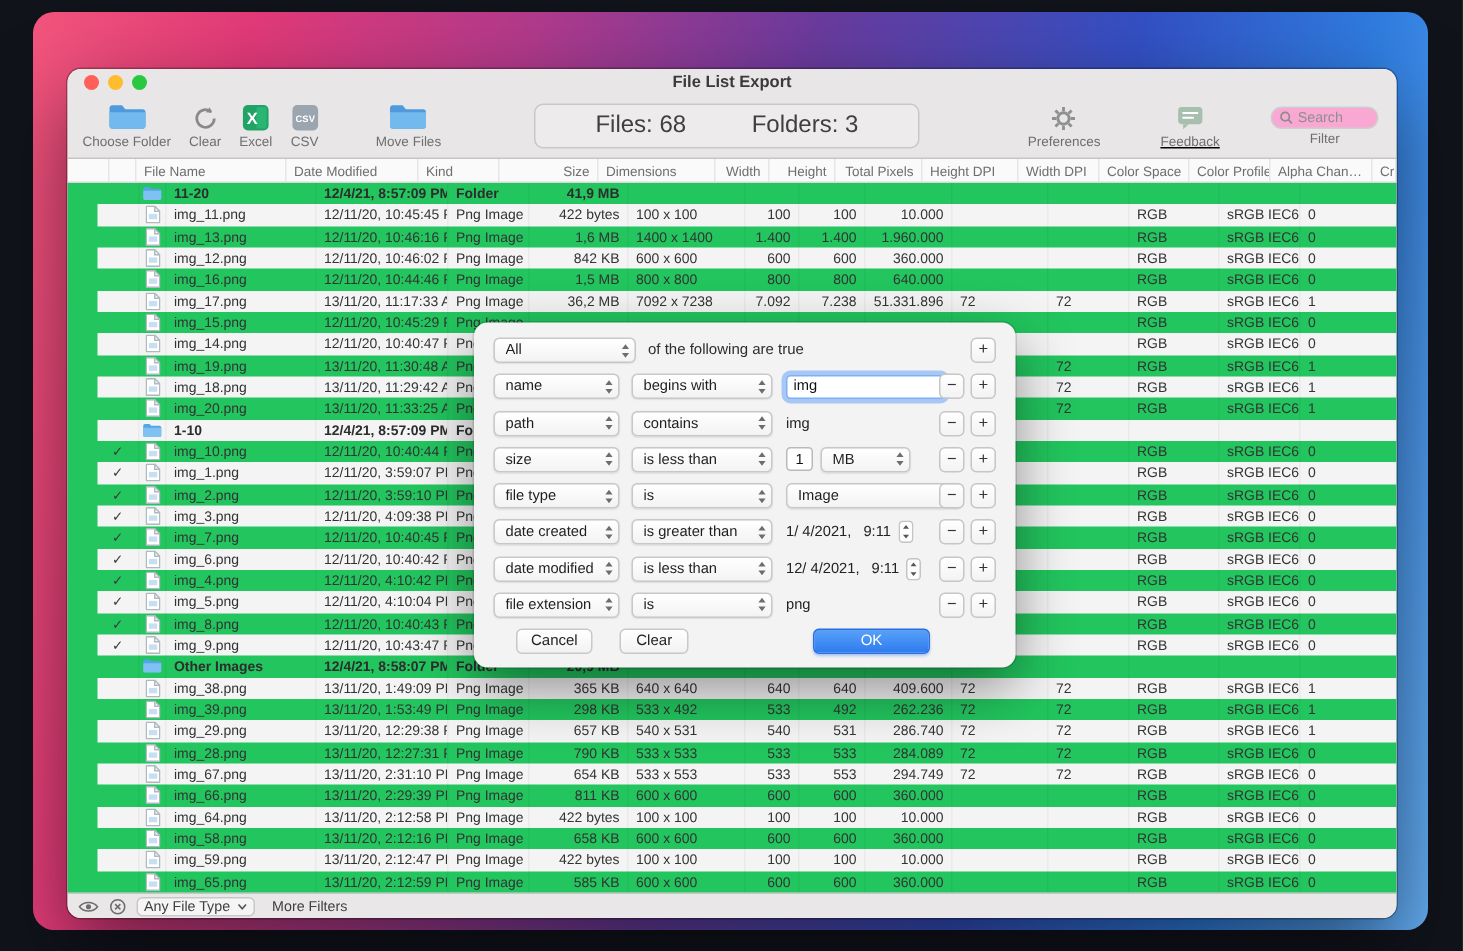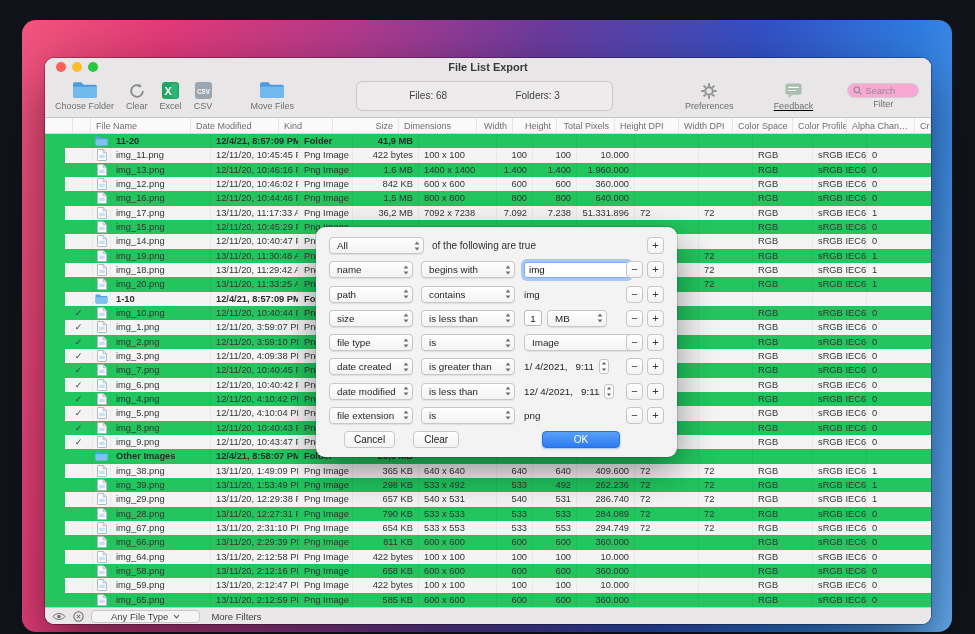--- a/index.html
+++ b/index.html
@@ -1,38 +1,38 @@
 <!DOCTYPE html>
 <html><head>
 <meta charset="utf-8">
 <style>
   html,body{margin:0;padding:0;background:#11131b;}
   *{box-sizing:border-box;}
   .stage{position:relative;width:975px;height:634px;background:#11131b;overflow:hidden;
          font-family:"Liberation Sans",sans-serif;}
-  .wallpaper{position:absolute;left:22px;top:20px;width:930px;height:612px;border-radius:14px;
+  .wallpaper{position:absolute;left:22px;top:8px;width:930px;height:612px;border-radius:14px;
     background:linear-gradient(102deg,#f2557c 0%,#e23a78 14%,#b03a8c 32%,#693b9e 50%,#3350c4 70%,#2f7de0 85%,#66aef2 100%);}
   .window{position:absolute;left:23px;top:38px;width:886px;height:566px;border-radius:9px;background:#fff;
     box-shadow:0 22px 55px rgba(0,0,0,.5),0 0 0 1px rgba(0,0,0,.28);display:flex;flex-direction:column;overflow:hidden;}
 
   
   .titlebar{height:18px;background:#e8e6e7;flex:none;position:relative;display:flex;align-items:center;}
   .lights{display:flex;gap:6px;padding-left:11px;position:relative;z-index:2;}
   .light{width:10px;height:10px;border-radius:50%;}
   .light.red{background:#ff5f57}.light.yellow{background:#febc2e}.light.green{background:#28c840}
   .title{position:absolute;left:0;right:0;text-align:center;font-size:11px;font-weight:700;color:#3a3a3a;}
 
   
   .toolbar{height:42px;background:#e8e6e7;border-bottom:1px solid #c6c4c5;flex:none;display:flex;align-items:center;padding:0 10px 2px 4px;}
   .tb-item{display:flex;flex-direction:column;align-items:center;justify-content:center;gap:1px;padding:0 6px;}
   .tb-icon{height:20px;display:flex;align-items:center;justify-content:center;}
   .tb-label{font-size:9px;color:#6f6f6f;line-height:1;white-space:nowrap;}
   .counts{margin-left:56px;width:257px;height:30px;border:1px solid #c9c7c8;border-radius:6px;background:#edebec;
     display:flex;align-items:center;justify-content:space-around;padding:0 18px;flex:none;}
-  .counts span{font-size:10px;color:#3f3f3f;}
+  .counts span{font-size:16px;color:#3f3f3f;}
   .tb-item.prefs{margin-left:66px;}
   .tb-item.fb{margin-left:28px;text-decoration:underline;}
   .tb-search{margin-left:28px;display:flex;flex-direction:column;align-items:center;justify-content:center;gap:2px;}
   .searchfield{width:72px;height:15px;border-radius:8px;background:#f9a8d4;border:1px solid #cfcdce;display:flex;align-items:center;gap:3px;padding:0 5px;}
   .searchfield input{border:none;outline:none;background:transparent;width:50px;font-size:9.5px;color:#555;font-family:inherit;padding:0;}
   .searchfield input::placeholder{color:#8e8e8e;}
 
   
   .gridcols{display:grid;grid-template-columns:28px 18px 100px 88px 54px 66px 78px 36px 44px 58px 64px 54px 60px 54px 68px 1fr;}
   .thead{height:16px;background:#fafafa;border-bottom:1px solid #d8d8d8;flex:none;}
@@ -43,21 +43,21 @@
   .trow.alt{background:#f4f4f5;}
   .cell{font-size:9.3px;color:#333;padding:0 5px;overflow:hidden;white-space:nowrap;border-right:1px solid rgba(0,0,0,.04);height:100%;display:flex;align-items:center;}
   .cell.r{justify-content:flex-end;}
   .cell.sel{justify-content:center;padding:0;font-size:9px;color:#3c3c3c;}
   .cell.icon{padding:0;justify-content:center;}
   .trow.folder .cell{font-weight:700;color:#2d2d2d;}
 
   
   .statusbar{height:17px;background:#e9e7e8;border-top:1px solid #c6c4c5;flex:none;display:flex;align-items:center;padding:0 7px;gap:7px;}
   .sb-icon{display:flex;align-items:center;}
-  .sb-popup{display:flex;align-items:center;gap:5px;font-size:9.5px;color:#3f3f3f;padding:1px 19px;border:1px solid #c9c7c8;border-radius:4px;background:#f6f5f5;height:13px;}
+  .sb-popup{display:flex;align-items:center;gap:5px;font-size:9.5px;color:#3f3f3f;padding:1px 4px;border:1px solid #c9c7c8;border-radius:4px;background:#f6f5f5;height:13px;}
   .sb-link{font-size:9.5px;color:#3f3f3f;margin-left:4px;}
 
   
   .dialog{position:absolute;left:271px;top:169px;width:361px;height:230px;background:#f4f3f3;border-radius:9px;
     box-shadow:0 14px 38px rgba(0,0,0,.42),0 0 0 1px rgba(0,0,0,.12);padding:10px 13px 9px;z-index:5;
     display:flex;flex-direction:column;justify-content:space-between;}
   .drow{display:flex;align-items:center;height:17px;flex:none;}
   .popup{height:17px;background:linear-gradient(#ffffff,#f3f3f3);border:1px solid #c8c8c8;border-radius:4px;
     display:flex;align-items:center;justify-content:space-between;padding:0 3px 0 7px;box-shadow:0 .5px 1px rgba(0,0,0,.08);flex:none;}
   .pl{font-size:9.8px;color:#1e1e1e;white-space:nowrap;overflow:hidden;}

